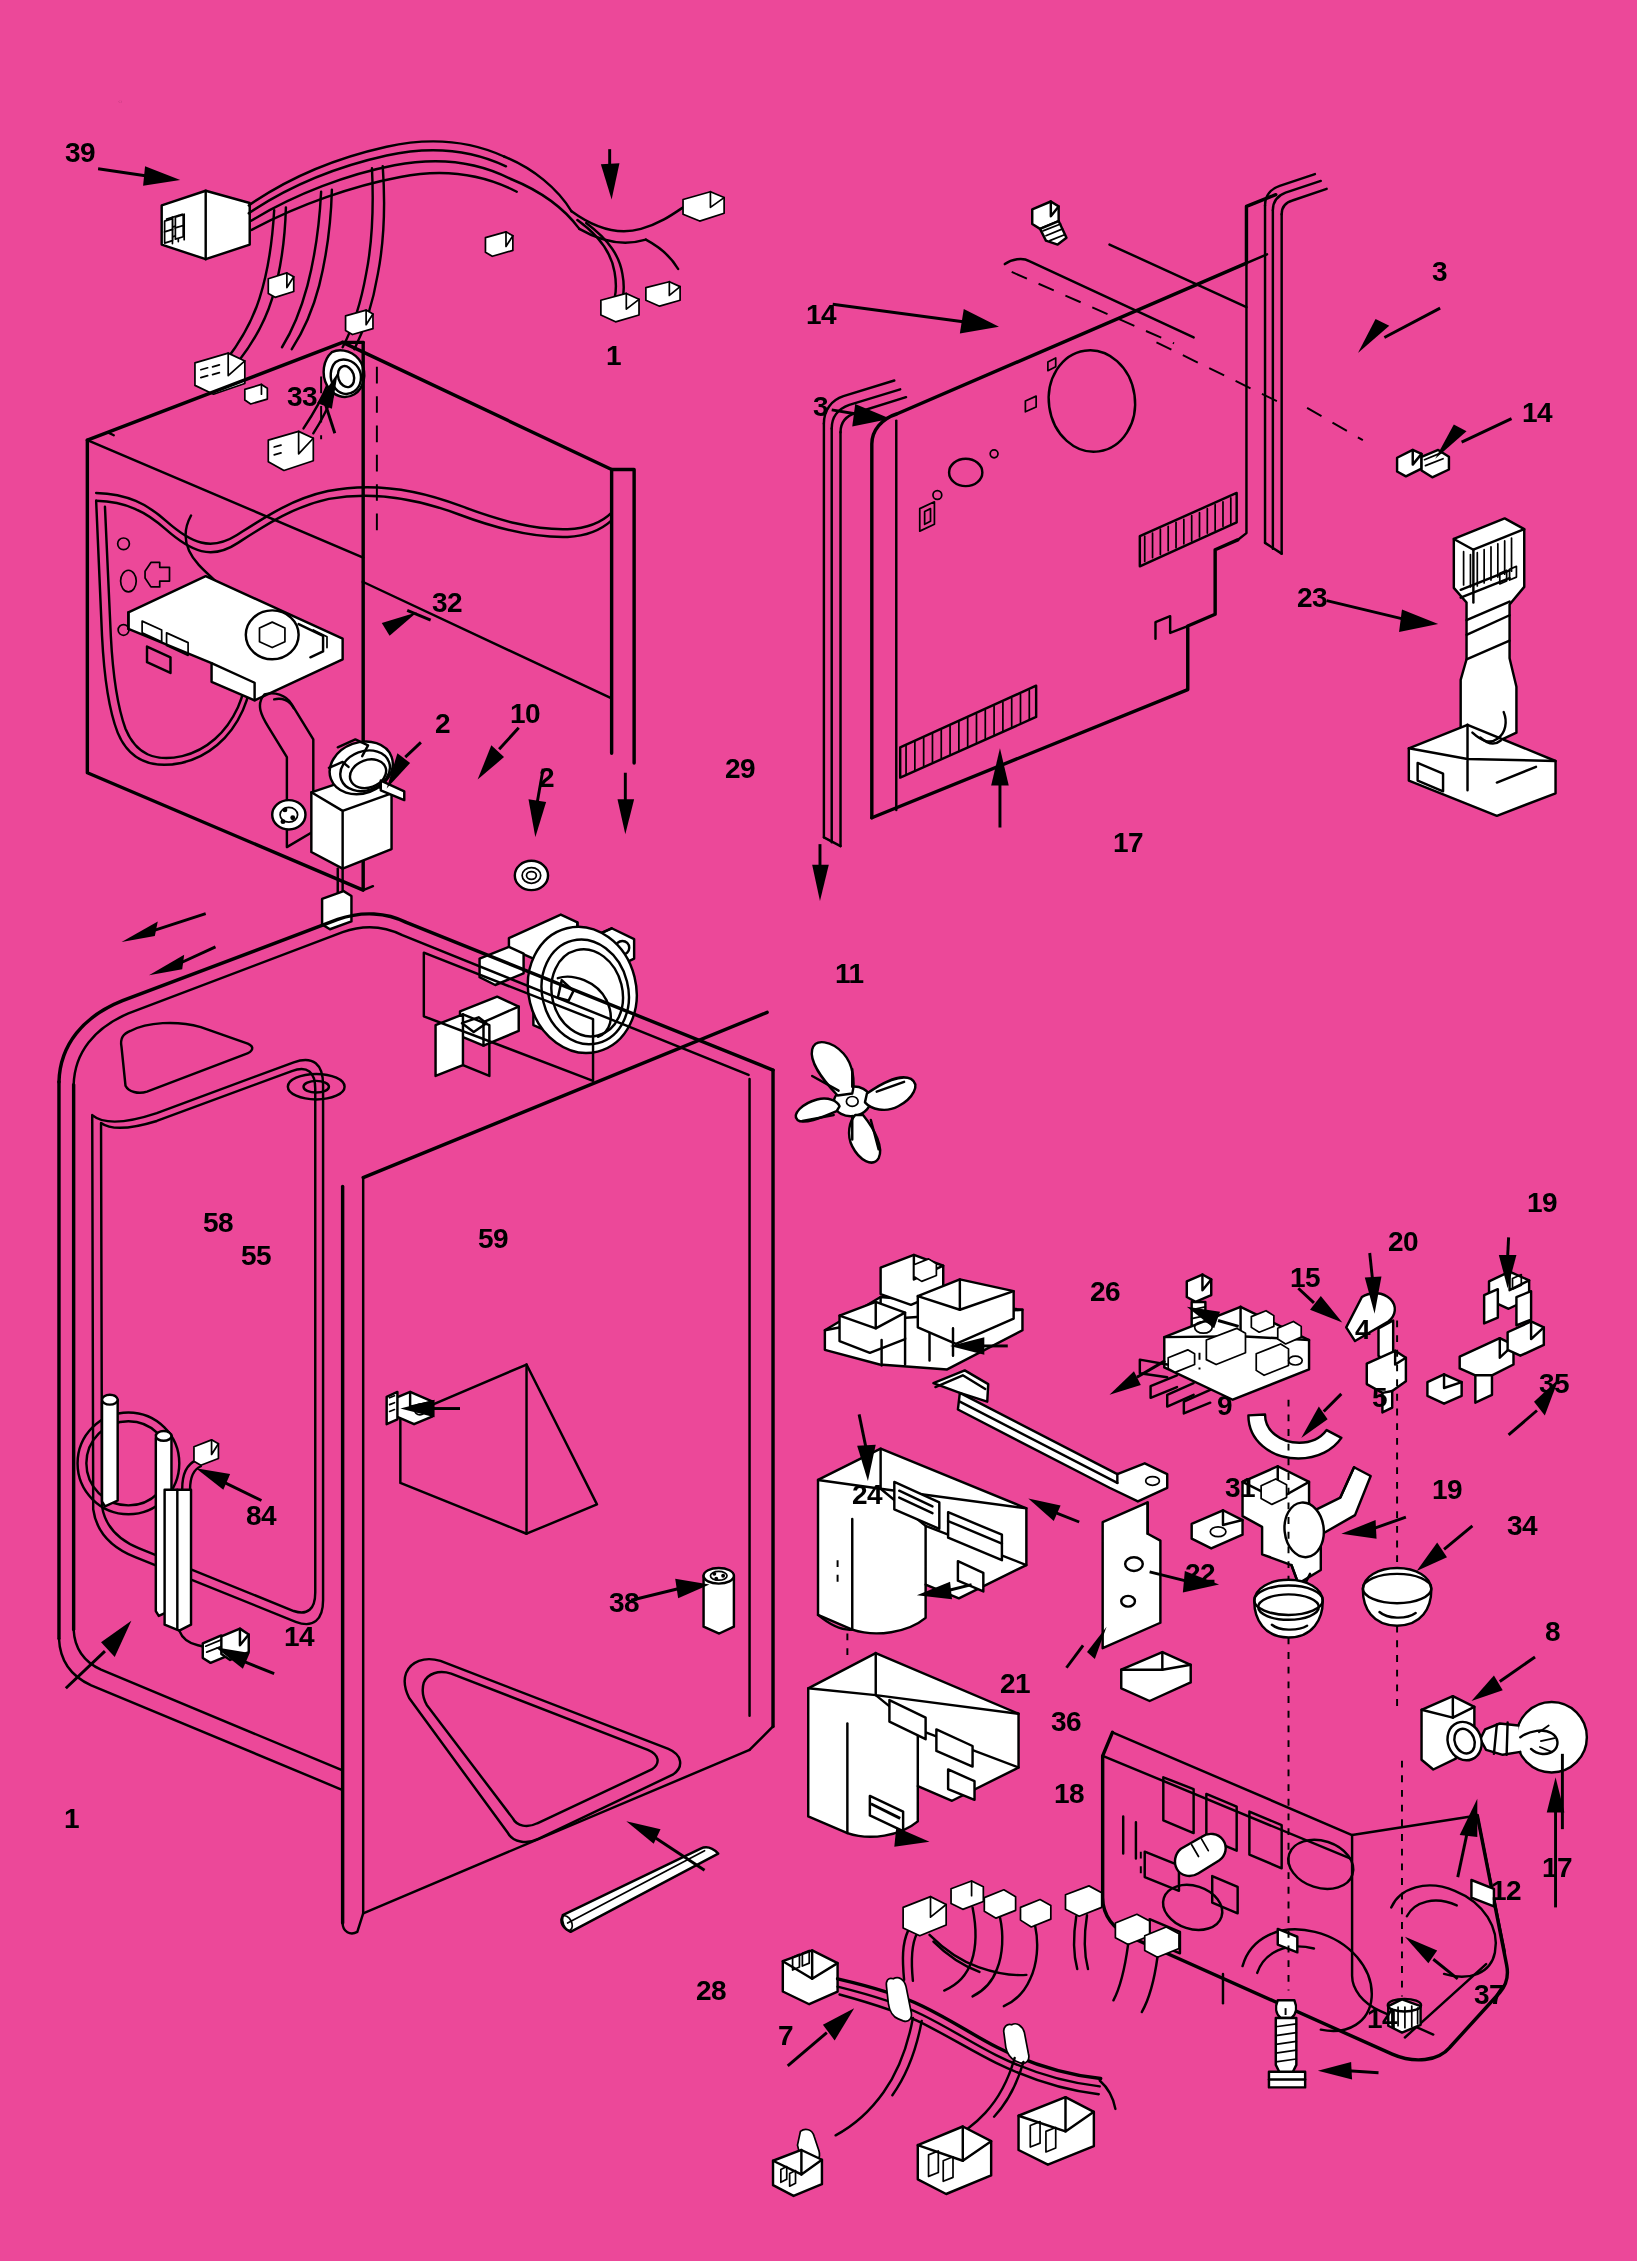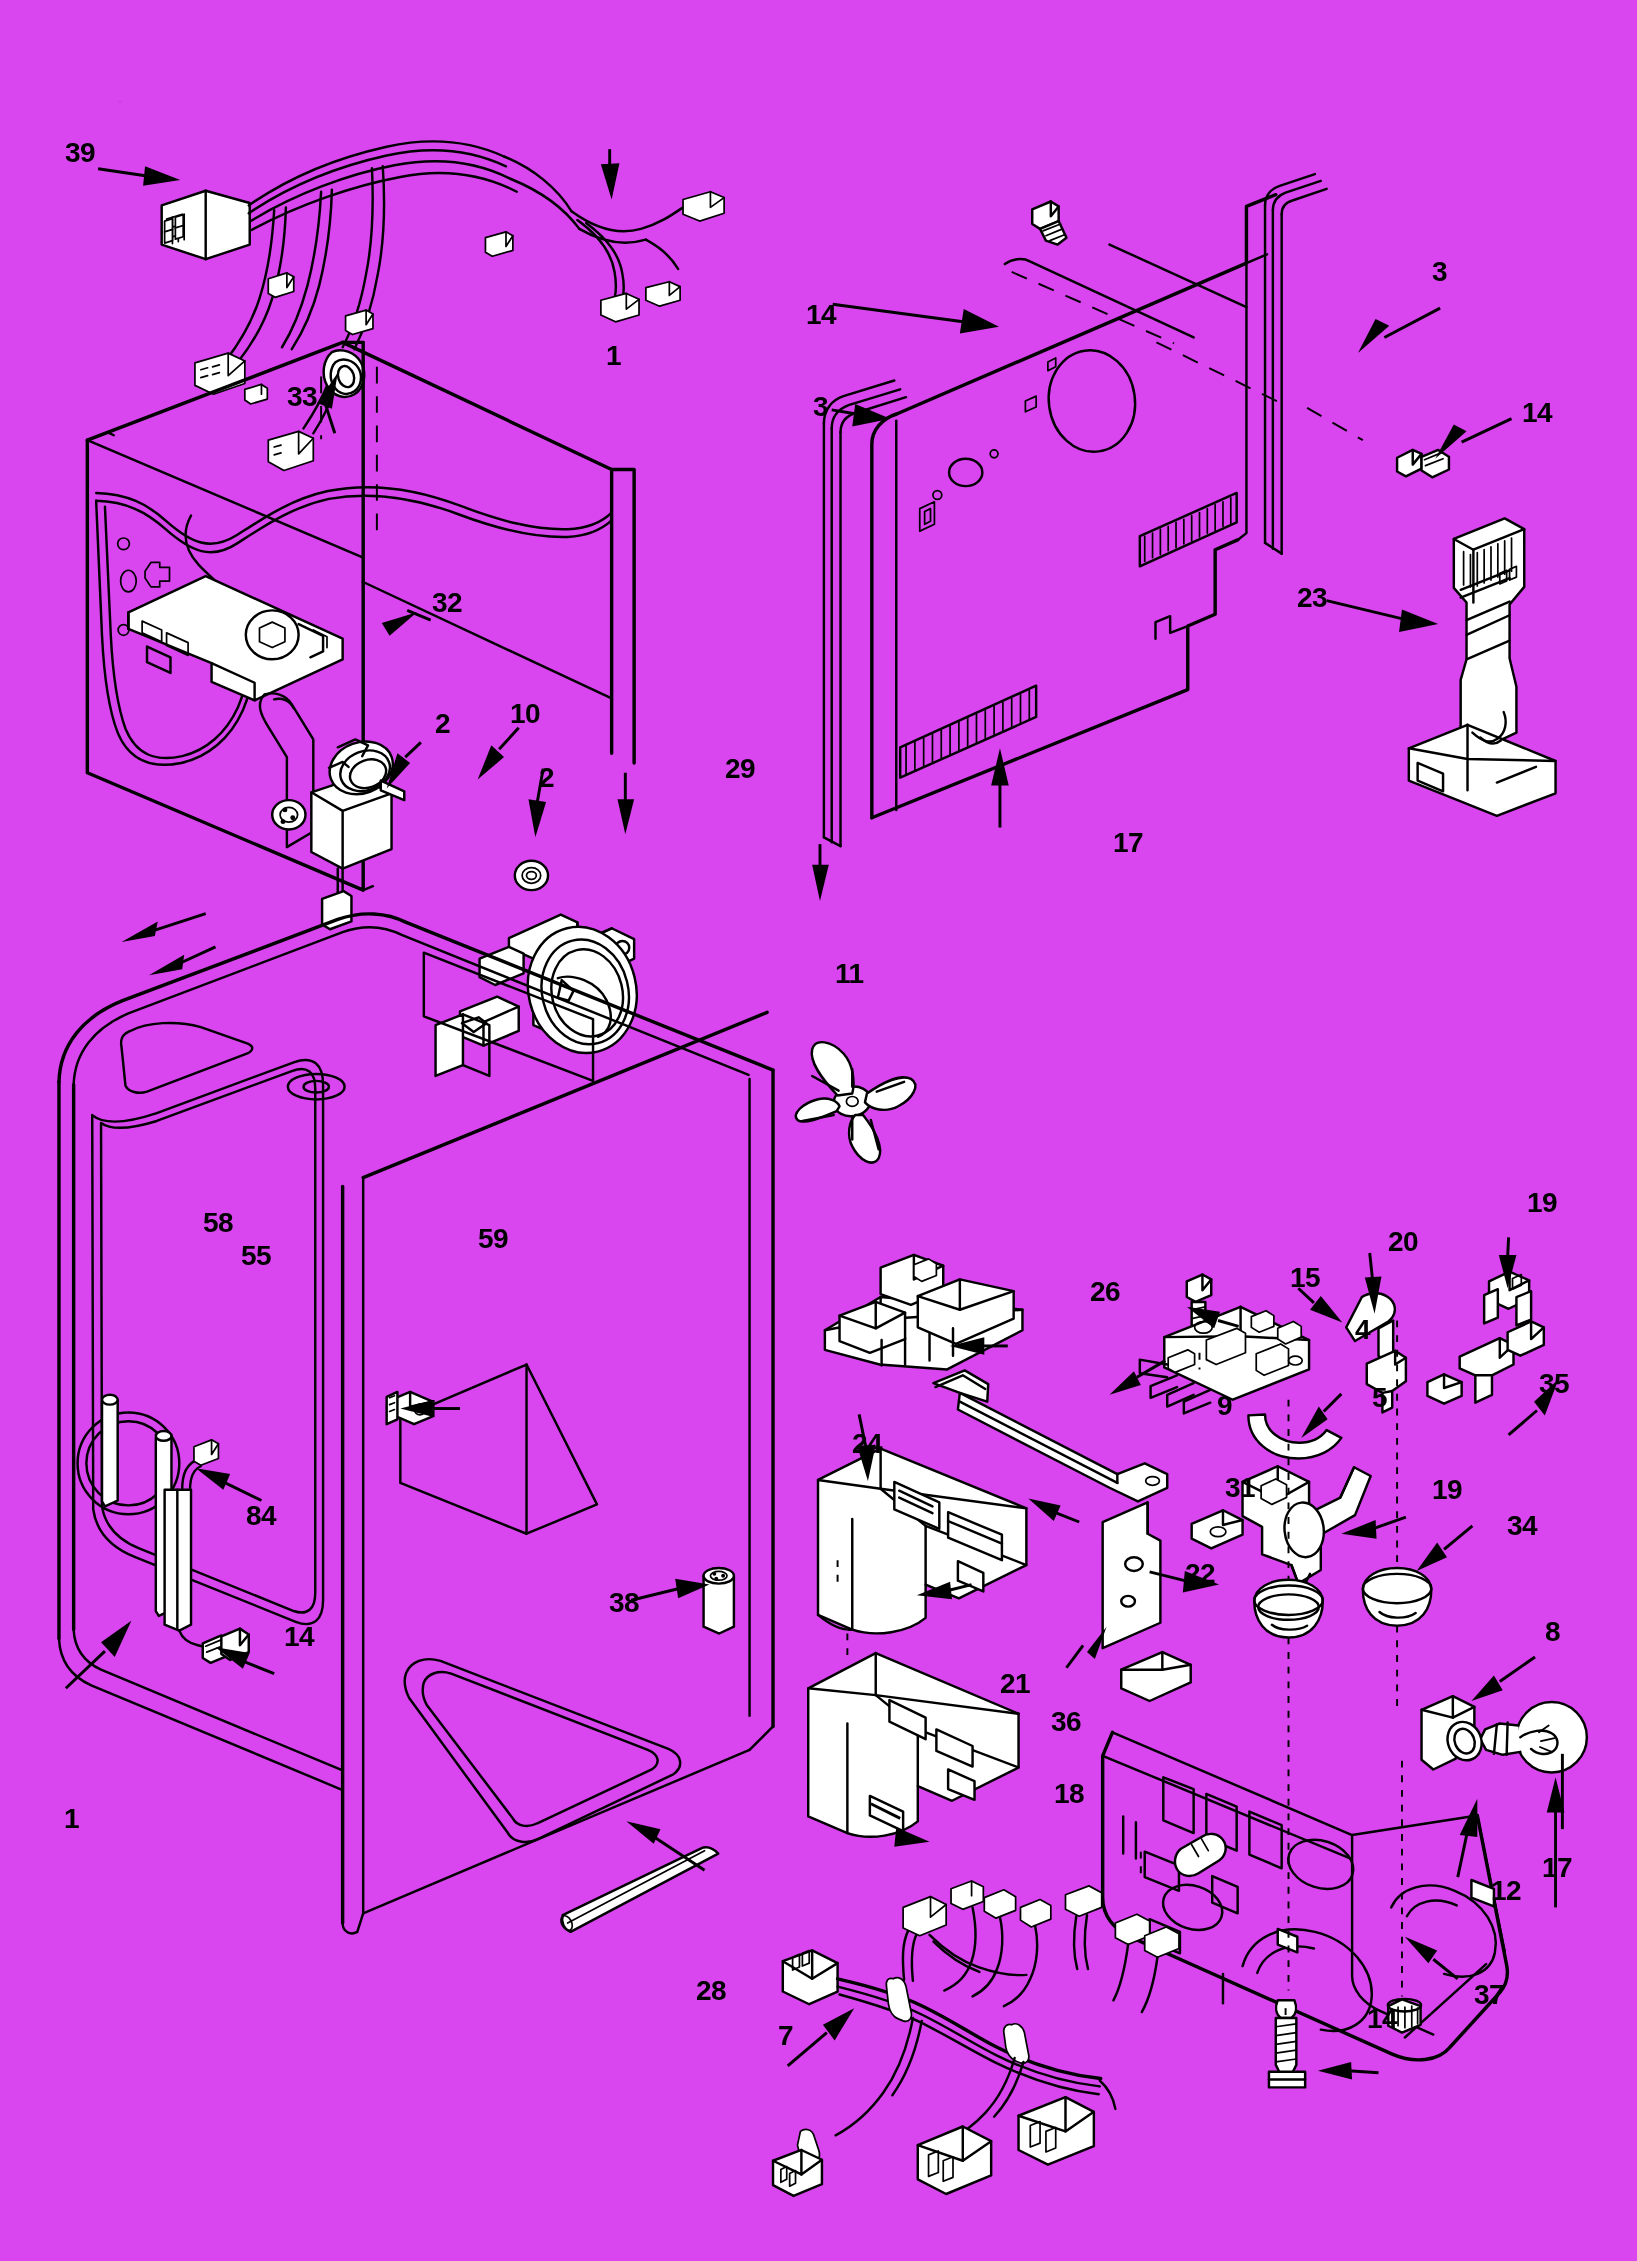--- a/index.html
+++ b/index.html
@@ -2,21 +2,21 @@
 <html style="font-size:7.8px"><head>
 <meta charset="utf-8">
 <title>Appliance Parts Exploded Diagram</title>
 <style>
   html,body{margin:0;padding:0;background:#ffffff;}
   body{
     width:1638px;height:2261px;
     font-family:"Liberation Sans","DejaVu Sans",sans-serif;
     overflow:hidden;position:relative;
   }
-  #diagram-root{position:absolute;inset:0;background:#d946ef;}
+  #diagram-root{position:absolute;inset:0;background:#ec4899;}
   svg.layer{position:absolute;left:0;top:0;width:1638px;height:2261px;}
   .ln{fill:none;stroke:#000;stroke-width:5;stroke-linecap:round;stroke-linejoin:round;}
   .ln-t{fill:none;stroke:#000;stroke-width:3.5;stroke-linecap:round;stroke-linejoin:round;}
   .ln-h{fill:none;stroke:#000;stroke-width:7;stroke-linecap:round;stroke-linejoin:round;}
   .fillw{fill:#fff;stroke:#000;stroke-width:5;stroke-linejoin:round;stroke-linecap:round;}
   .fillw-t{fill:#fff;stroke:#000;stroke-width:3.5;stroke-linejoin:round;stroke-linecap:round;}
   .fillk{fill:#000;stroke:none;}
   .dash{fill:none;stroke:#000;stroke-width:4;stroke-dasharray:34 26;stroke-linecap:butt;}
   .dashfine{fill:none;stroke:#000;stroke-width:4;stroke-dasharray:14 16;stroke-linecap:butt;}
   .leader{fill:none;stroke:#000;stroke-width:6;stroke-linecap:butt;}
@@ -815,21 +815,21 @@
       <div class="callout-label" style="left: 1113px; top: 829px;">17</div>
       <div class="callout-label" style="left: 203px; top: 1209px;">58</div>
       <div class="callout-label" style="left: 241px; top: 1242px;">55</div>
       <div class="callout-label" style="left: 478px; top: 1225px;">59</div>
       <div class="callout-label" style="left: 246px; top: 1502px;">84</div>
       <div class="callout-label" style="left: 284px; top: 1623px;">14</div>
       <div class="callout-label" style="left: 609px; top: 1589px;">38</div>
       <div class="callout-label" style="left: 64px; top: 1805px;">1</div>
       <div class="callout-label" style="left: 696px; top: 1977px;">28</div>
       <div class="callout-label" style="left: 1090px; top: 1278px;">26</div>
-      <div class="callout-label" style="left: 852px; top: 1430px;">24</div>
+      <div class="callout-label" style="left: 852px; top: 1481px;">24</div>
       <div class="callout-label" style="left: 1000px; top: 1670px;">21</div>
       <div class="callout-label" style="left: 1217px; top: 1392px;">9</div>
       <div class="callout-label" style="left: 1290px; top: 1264px;">15</div>
       <div class="callout-label" style="left: 1355px; top: 1316px;">4</div>
       <div class="callout-label" style="left: 1372px; top: 1384px;">5</div>
       <div class="callout-label" style="left: 1388px; top: 1228px;">20</div>
       <div class="callout-label" style="left: 1527px; top: 1189px;">19</div>
       <div class="callout-label" style="left: 1539px; top: 1370px;">35</div>
       <div class="callout-label" style="left: 1225px; top: 1474px;">31</div>
       <div class="callout-label" style="left: 1432px; top: 1476px;">19</div>

